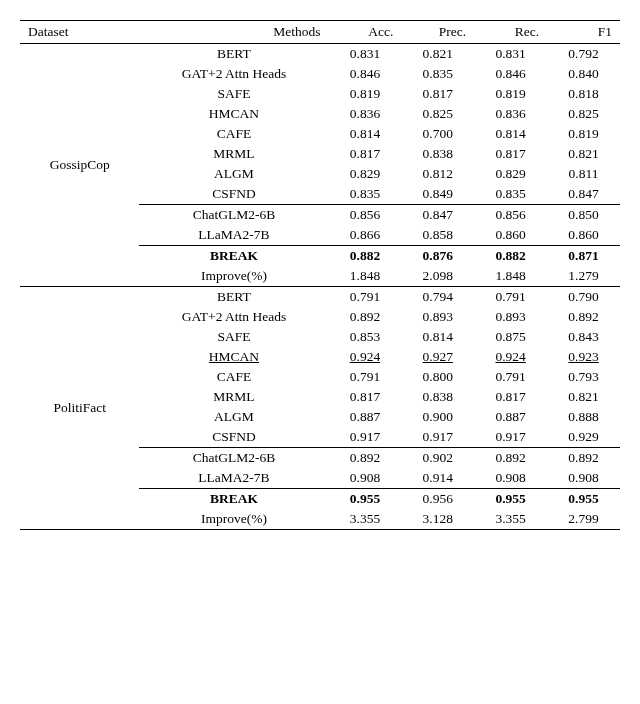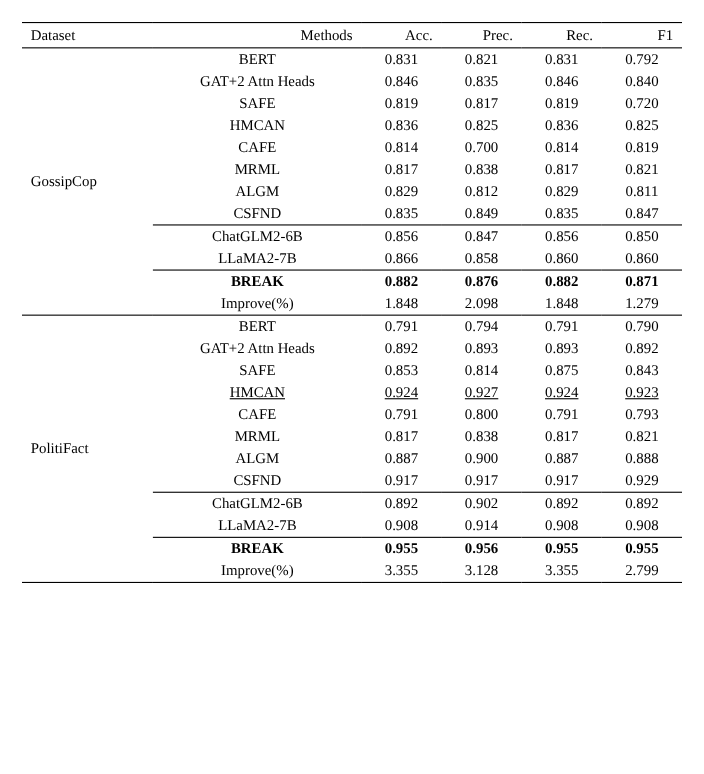--- a/index.html
+++ b/index.html
@@ -30,21 +30,21 @@
       font-weight: normal;
       padding: 3px 8px;
       text-align: right;
     }
     th.left { text-align: left; }
     td {
       padding: 2px 8px;
       text-align: center;
     }
     td.dataset-cell {
-      text-align: left;
+      text-align: center;
       vertical-align: middle;
     }
   </style>
 </head>
 <body>
 
 <div class="table-container">
   <table>
     <thead>
       <tr>
@@ -70,21 +70,21 @@
           <td>0.846</td>
           <td>0.835</td>
           <td>0.846</td>
           <td>0.840</td>
         </tr>
         <tr>
           <td>SAFE</td>
           <td>0.819</td>
           <td>0.817</td>
           <td>0.819</td>
-          <td>0.720</td>
+          <td>0.818</td>
         </tr>
         <tr>
           <td>HMCAN</td>
           <td>0.836</td>
           <td>0.825</td>
           <td>0.836</td>
           <td>0.825</td>
         </tr>
         <tr>
           <td>CAFE</td>
@@ -209,21 +209,21 @@
         <tr>
           <td>LLaMA2-7B</td>
           <td>0.908</td>
           <td>0.914</td>
           <td>0.908</td>
           <td>0.908</td>
         </tr>
         <tr>
           <td style="font-weight: bold; border-top: 1.5px solid rgb(0, 0, 0);">BREAK</td>
           <td style="font-weight: bold; border-top: 1.5px solid rgb(0, 0, 0);">0.955</td>
-          <td style="font-weight: bold; border-top: 1.5px solid rgb(0, 0, 0); text-align: center;">0.956</td>
+          <td style="font-weight: normal; border-top: 1.5px solid rgb(0, 0, 0); text-align: center;">0.956</td>
           <td style="font-weight: bold; border-top: 1.5px solid rgb(0, 0, 0);">0.955</td>
           <td style="font-weight: bold; border-top: 1.5px solid rgb(0, 0, 0);">0.955</td>
         </tr>
         <tr>
           <td>Improve(%)</td>
           <td>3.355</td>
           <td>3.128</td>
           <td>3.355</td>
           <td>2.799</td>
         </tr>

